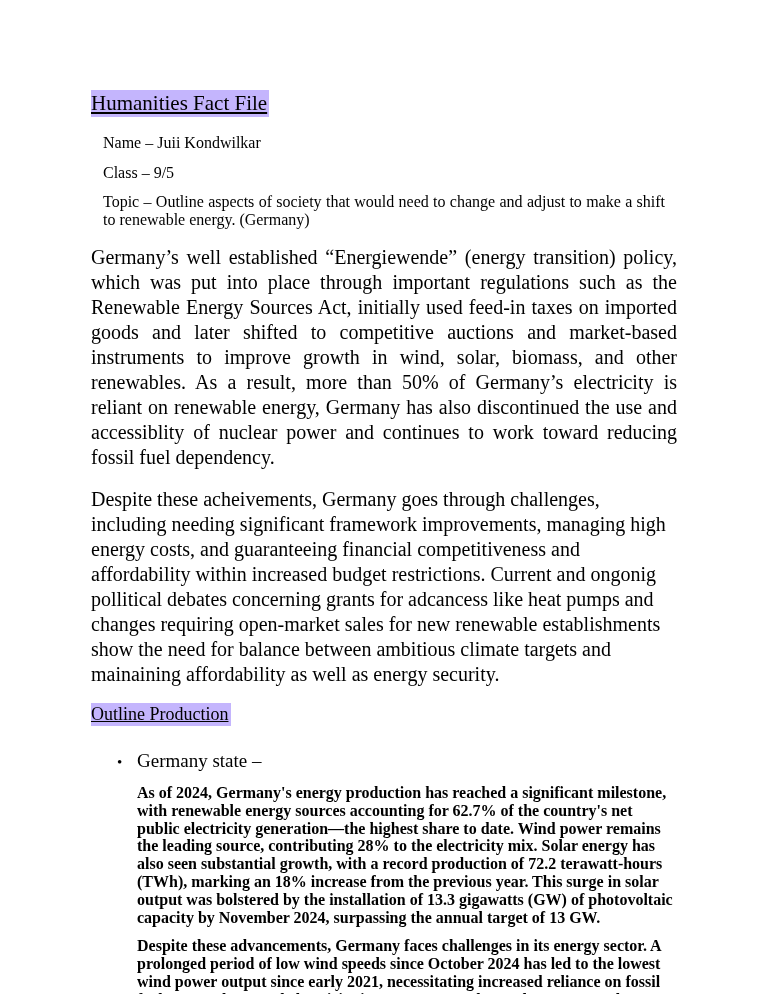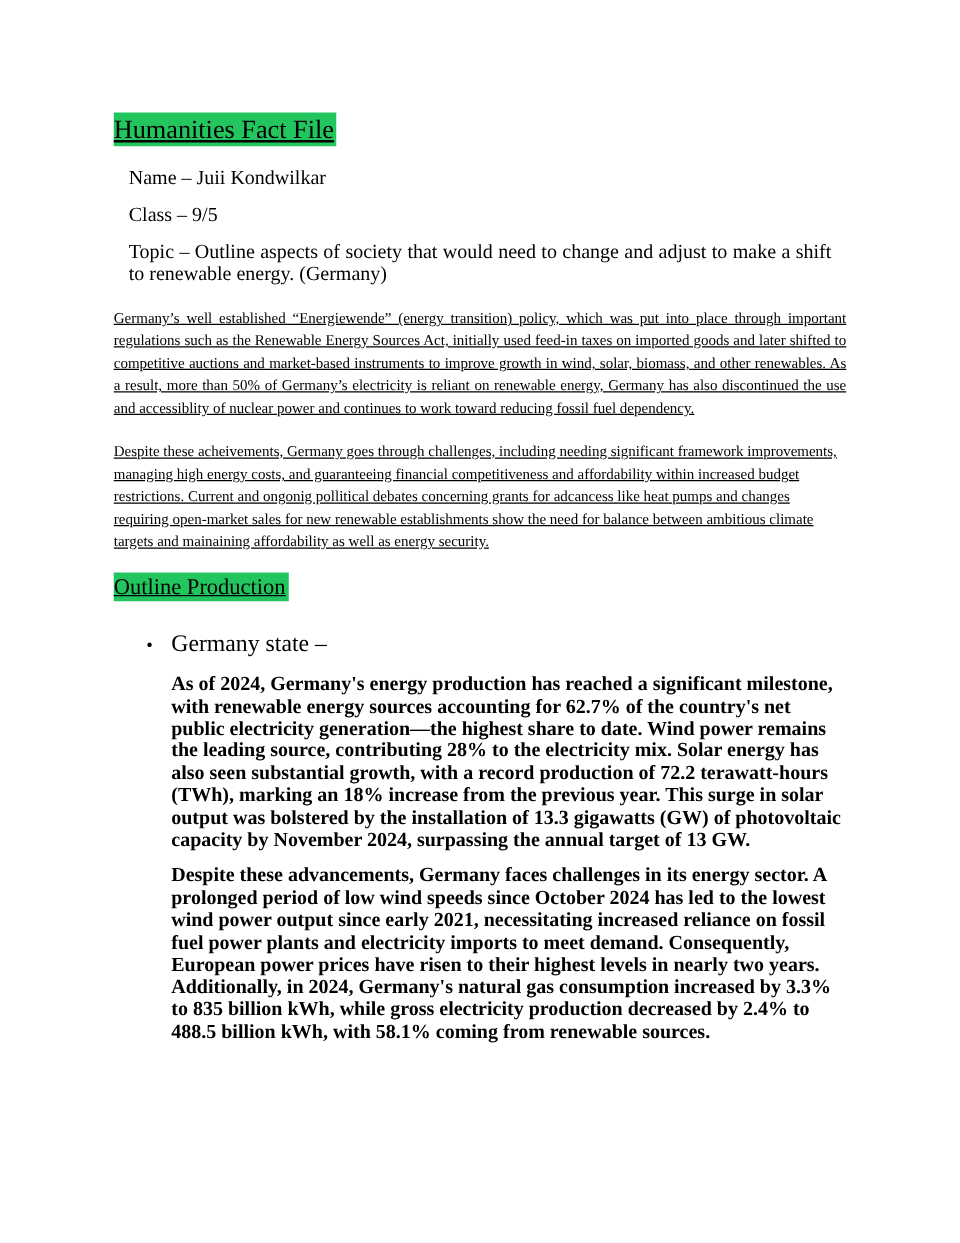--- a/index.html
+++ b/index.html
@@ -12,21 +12,21 @@
     font-family: "Liberation Serif", serif;
     color: #000000;
   }
   .content {
     position: absolute;
     left: 91px;
     right: 91px;
     top: 90px;
   }
   mark.hl {
-    background: #22c55e;
+    background: #c4b5fd;
     color: #000000;
     text-decoration: underline;
     padding: 1px 2px 2px 0;
   }
   .title-line {
     margin: 0 0 17px 0;
     font-size: 21px;
     line-height: 27px;
     font-weight: normal;
   }
@@ -36,24 +36,23 @@
     margin: 12px;
   }
   .justify { text-align: justify; }
   .heading {
     font-size: 18px;
     line-height: 23px;
     font-weight: normal;
     margin: 16px 0 0 0;
   }
   .para {
-    font-size: 12px;
-    line-height: 18px;
+    font-size: 20px;
+    line-height: 25px;
     margin: 17px 0 0 0;
-    text-decoration: underline;
   }
   .bullet-row {
     display: flex;
     align-items: baseline;
     margin: 24px 0 0 26px;
     font-size: 19px;
     line-height: 21px;
   }
   .bullet-dot {
     width: 20px;

